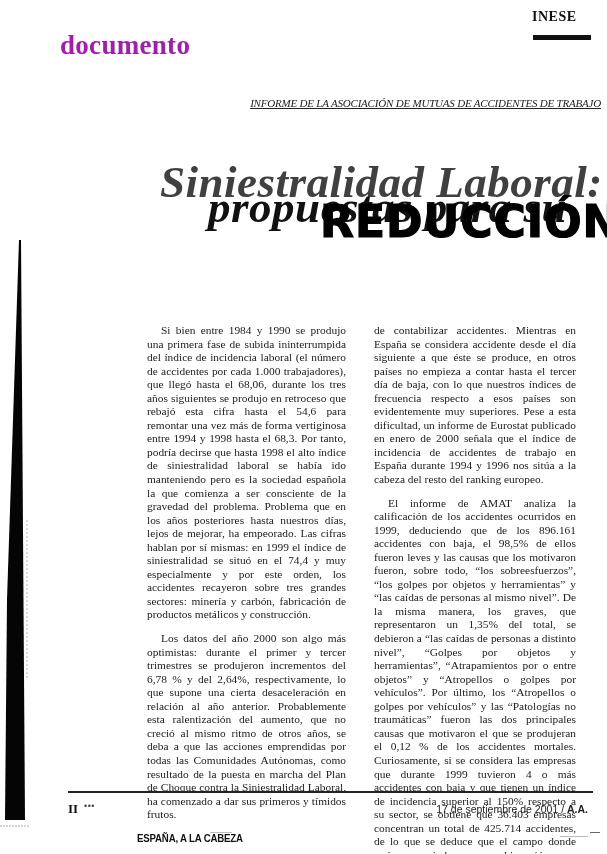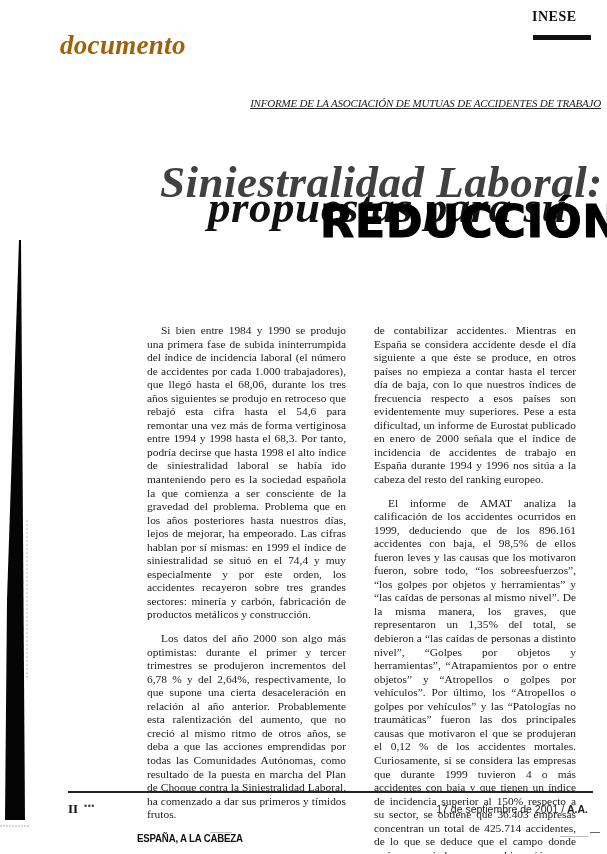--- a/index.html
+++ b/index.html
@@ -11,22 +11,22 @@
   .abs { position:absolute; }
 
   
   #binding {
     position:absolute; left:0; top:0; width:30px; height:854px;
   }
 
   #section-label {
     left:60px; top:30px;
     font-family:"Liberation Serif", serif;
-    font-style:italic; font-weight:bold;
-    font-size:27px; letter-spacing:0.3px; color:#a16207;
+    font-weight:bold;
+    font-size:27px; letter-spacing:0.3px; color:#a21caf;
   }
   #publisher {
     left:532px; top:9px;
     font-family:"Liberation Serif", serif; font-weight:bold;
     font-size:14px; letter-spacing:0.5px; color:#111;
   }
   #publisher-bar {
     left:533px; top:35px; width:58px; height:5px; background:#111;
   }
   #kicker {

